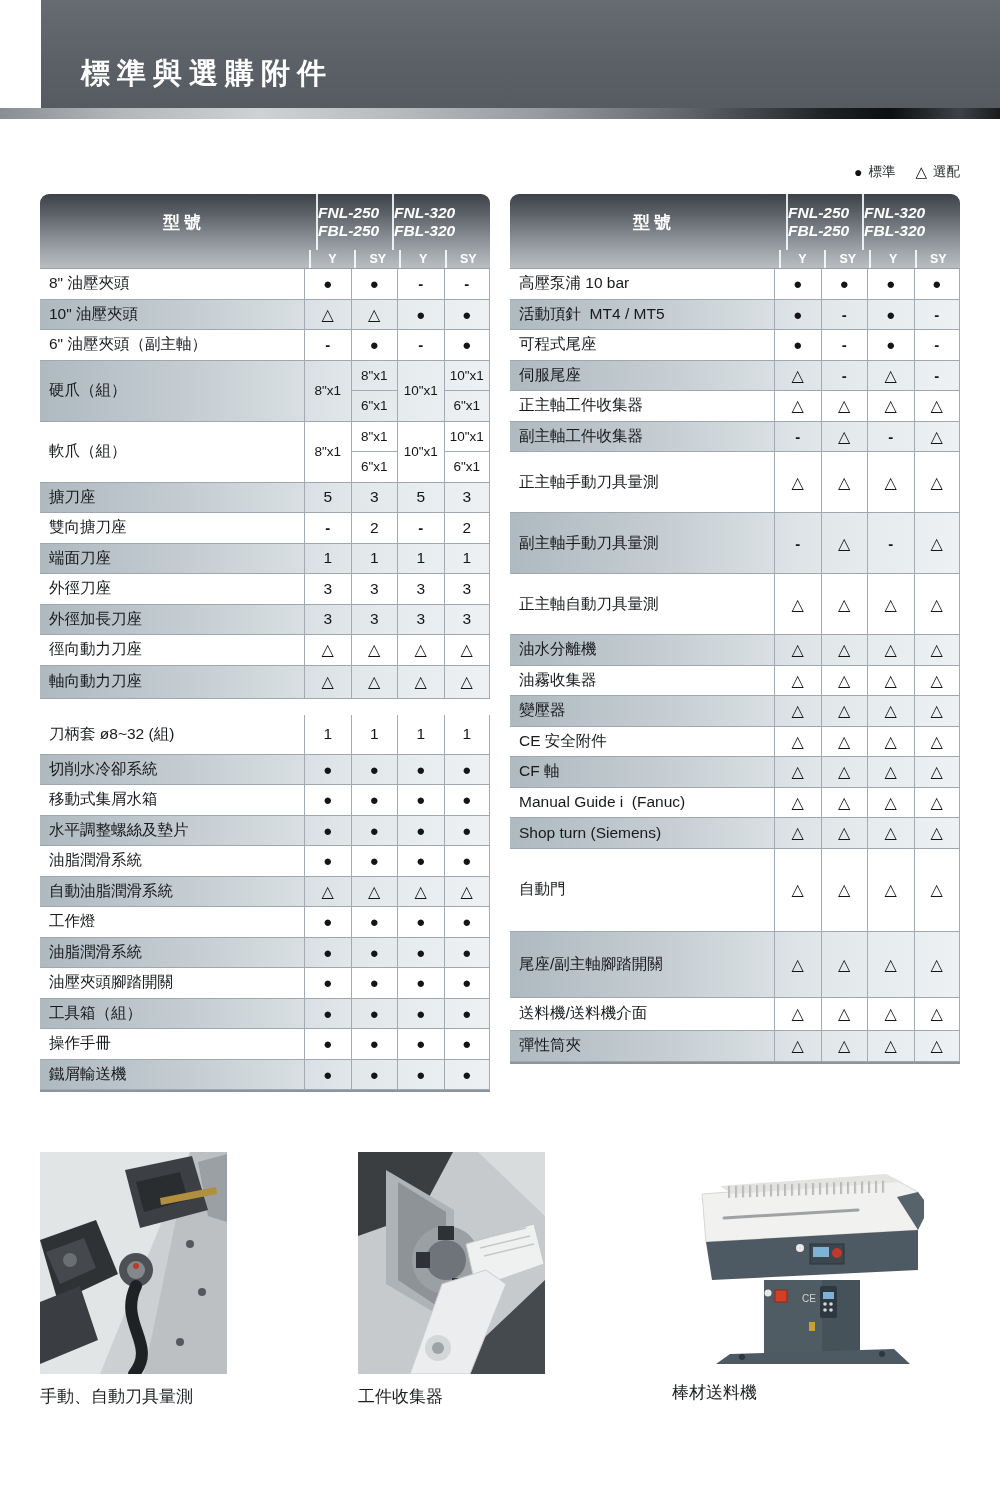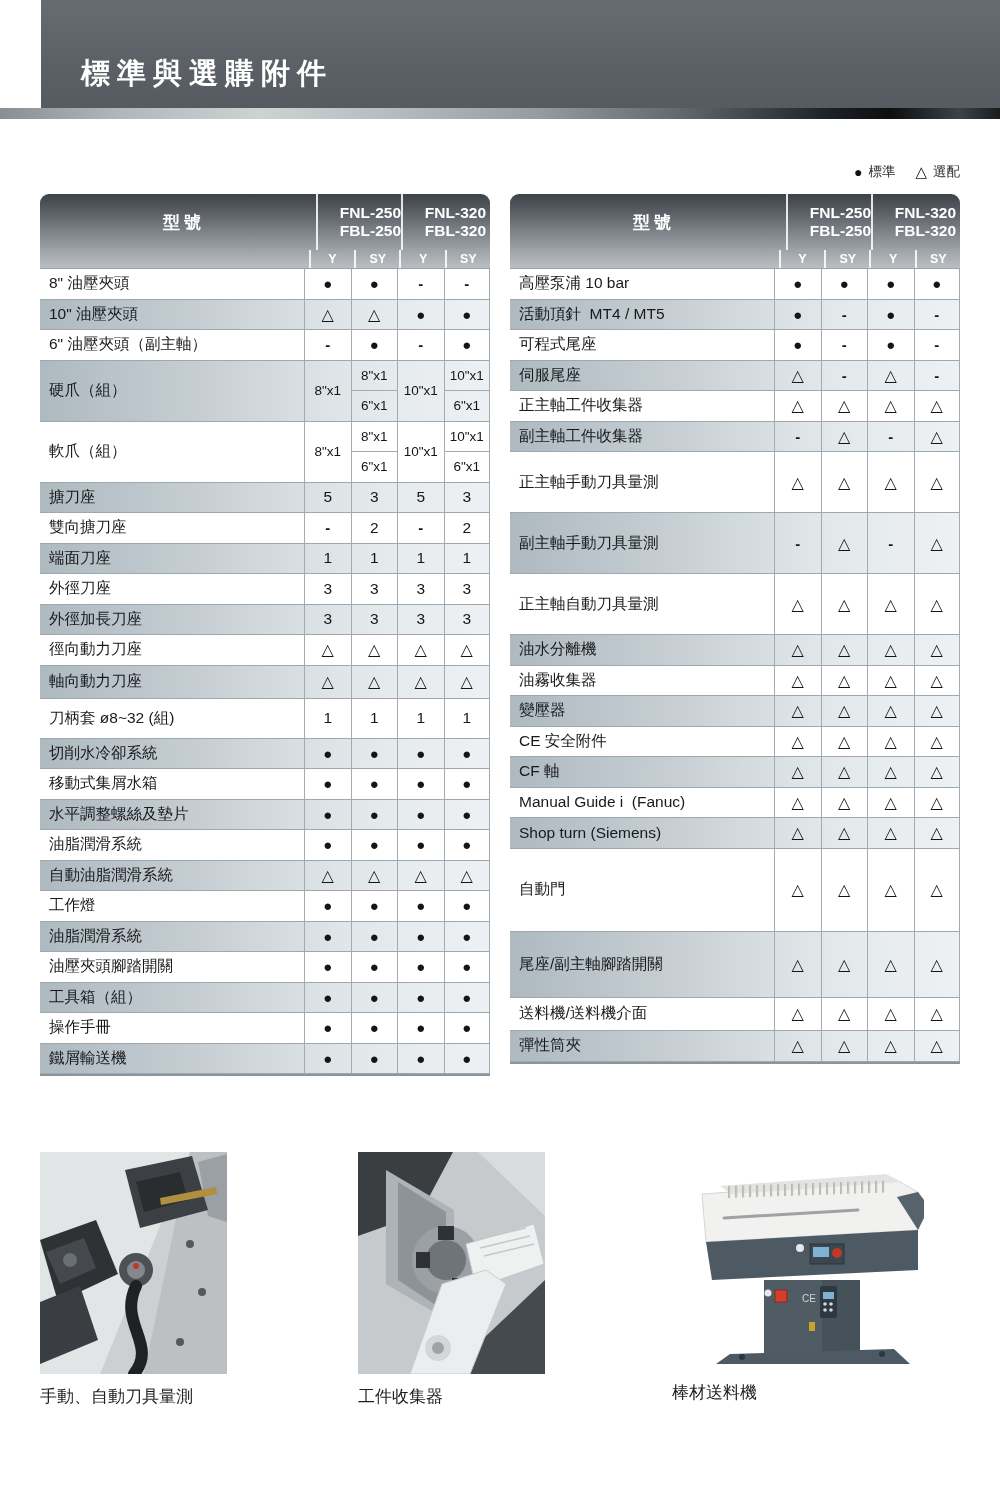--- a/index.html
+++ b/index.html
@@ -24,23 +24,23 @@
 
   
   .acc-table{position:absolute;top:194px;width:450px;}
   #table-left{left:40px;} #table-right{left:510px;}
 
   .thead{height:74px;border-radius:9px 9px 0 0;overflow:hidden;display:flex;flex-direction:column;
          background:linear-gradient(180deg,#3d4248 0%,#5a6066 25%,#82888e 55%,#a3a8ad 80%,#babec2 100%);padding-left:12px;}
   .thead-top{flex:1;display:flex;}
   .th-name{width:264px;display:flex;align-items:center;justify-content:center;
            color:#fff;font-weight:bold;font-size:17px;letter-spacing:4px;}
-  .th-group{width:85px;box-sizing:border-box;border-left:2px solid rgba(255,255,255,.85);
+  .th-group{width:76px;box-sizing:border-box;border-left:2px solid rgba(255,255,255,.85);
             color:#fff;font-weight:bold;font-size:15.5px;line-height:1.18;
-            display:flex;flex-direction:column;align-items:flex-end;justify-content:center;}
+            display:flex;flex-direction:column;align-items:flex-start;justify-content:center;font-style:italic;}
   .thead-sub{height:18px;display:flex;}
   .th-sub-spacer{width:264px;}
   .th-sub{width:46.5px;box-sizing:border-box;border-left:2px solid rgba(255,255,255,.85);
           color:#fff;font-weight:bold;font-size:12.5px;
           display:flex;align-items:center;justify-content:center;}
 
   .tbody{border-top:1px solid #9aa2a9;border-bottom:2px solid #8d959c;}
   .trow{display:flex;box-sizing:border-box;border-bottom:1px solid #9fa8ae;background:#fff;}
   .trow.striped{background:linear-gradient(90deg,#aeb9c0 0%,#c6ced3 35%,#e2e8ea 70%,#eef1f3 100%);}
   .tcell-label{width:264px;box-sizing:border-box;display:flex;align-items:center;
@@ -201,21 +201,21 @@
             <div class="tcell sym-tri">△</div>
             <div class="tcell sym-tri">△</div>
           </div>
           <div class="trow striped" style="height: 33px;">
             <div class="tcell-label">軸向動力刀座</div>
             <div class="tcell sym-tri">△</div>
             <div class="tcell sym-tri">△</div>
             <div class="tcell sym-tri">△</div>
             <div class="tcell sym-tri">△</div>
           </div>
-          <div class="trow" style="height: 40px;">
+          <div class="trow" style="height: 40px; margin-top: 16px;">
             <div class="tcell-label">刀柄套 ø8~32 (組)</div>
             <div class="tcell val-num">1</div>
             <div class="tcell val-num">1</div>
             <div class="tcell val-num">1</div>
             <div class="tcell val-num">1</div>
           </div>
           <div class="trow striped" style="height: 30.5px;">
             <div class="tcell-label">切削水冷卻系統</div>
             <div class="tcell sym-dot">●</div>
             <div class="tcell sym-dot">●</div>

